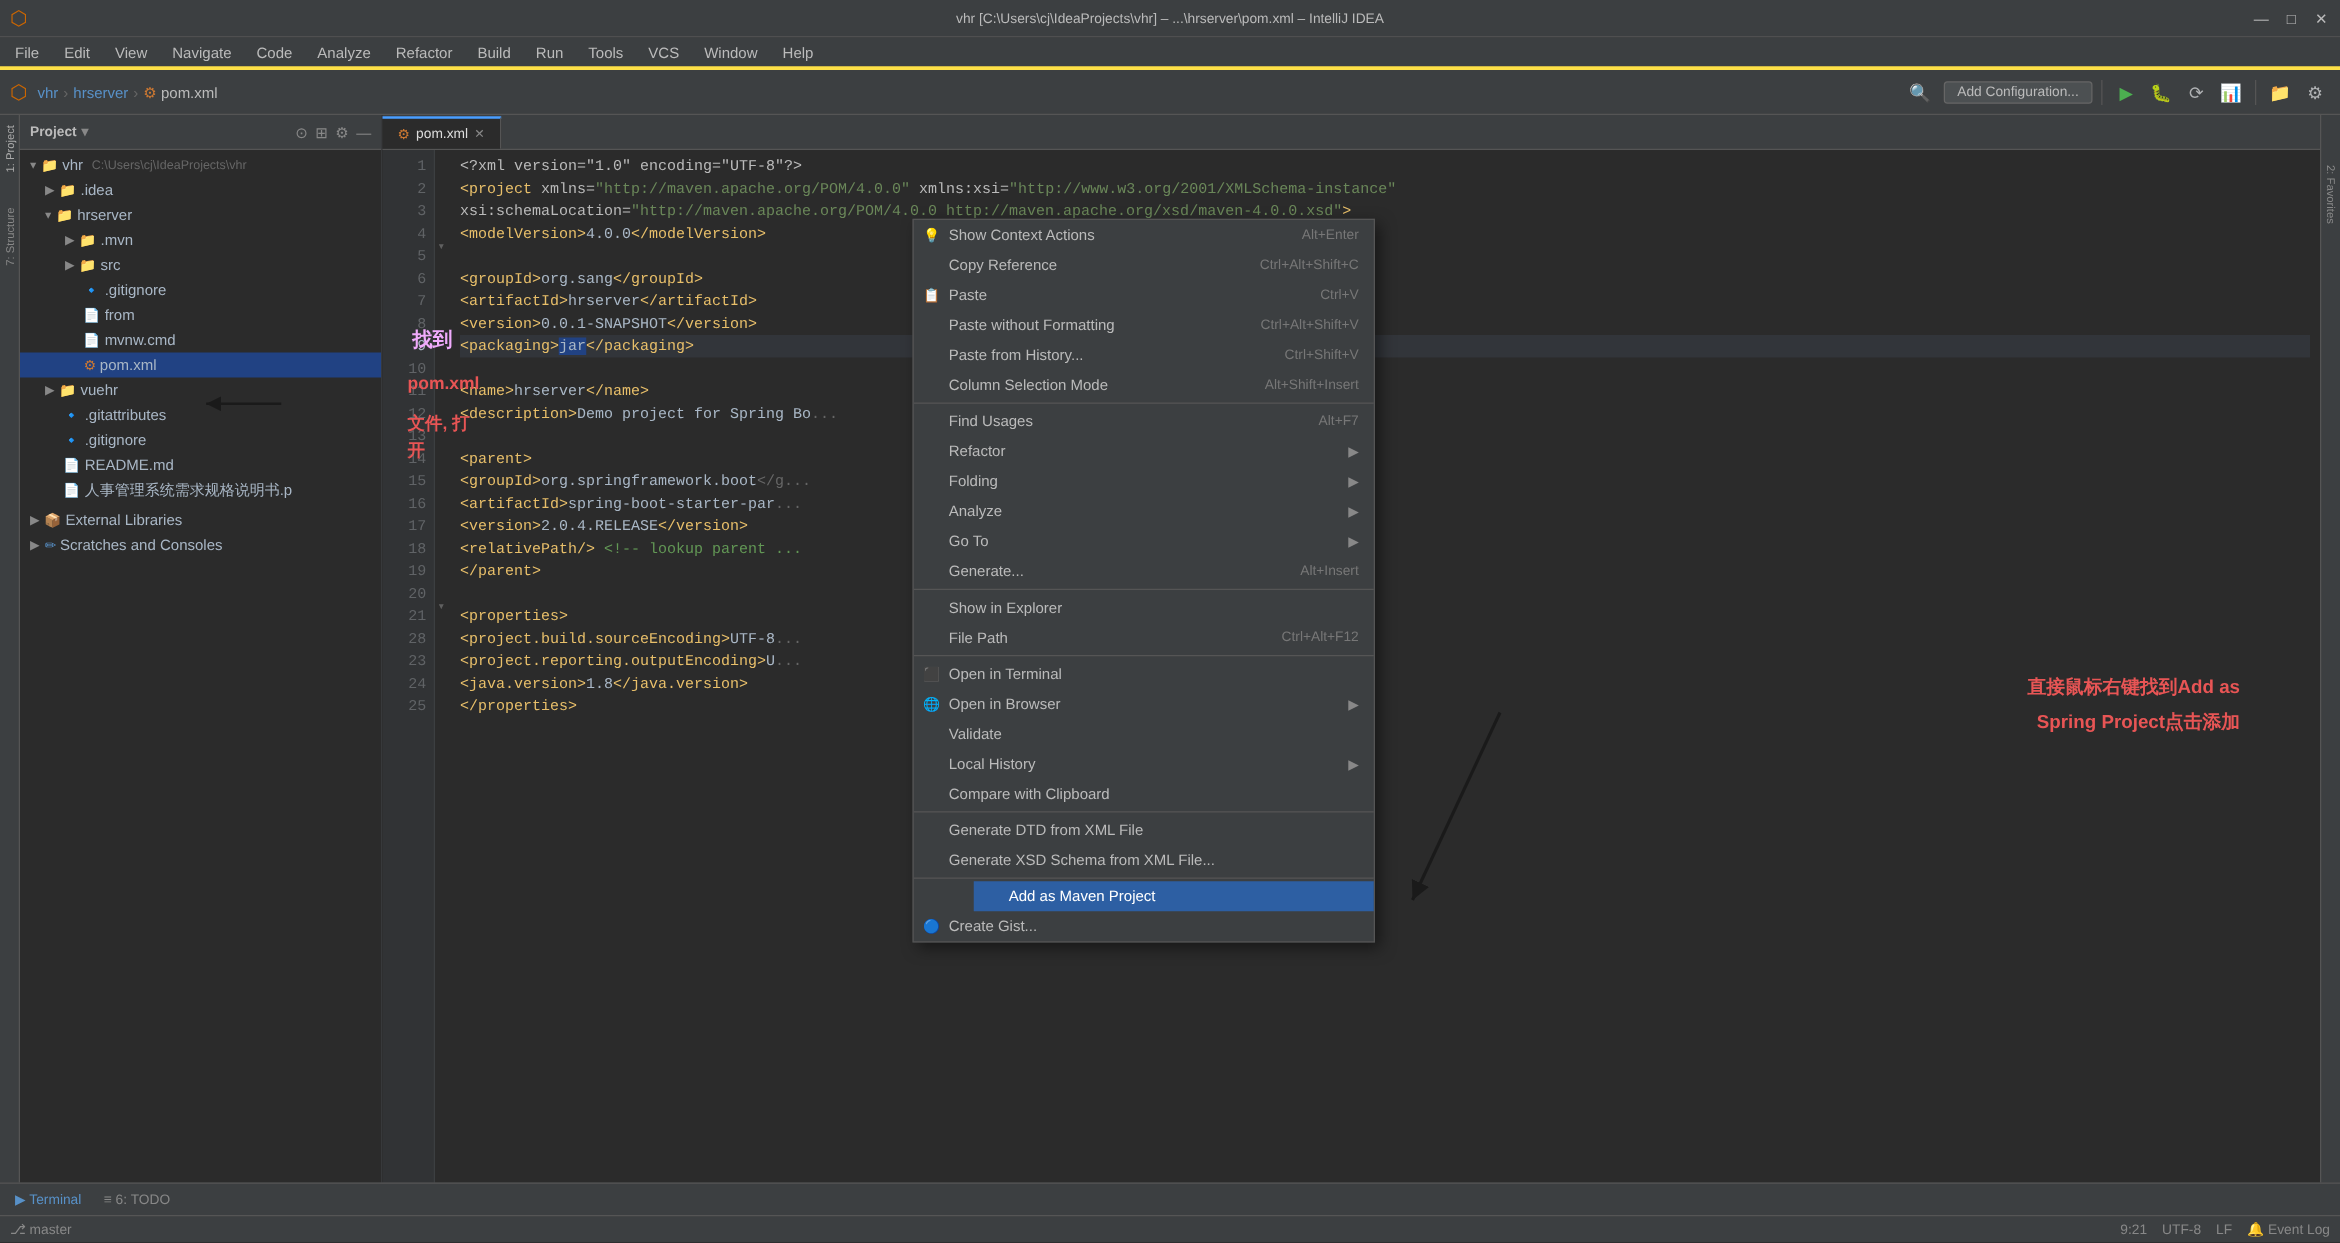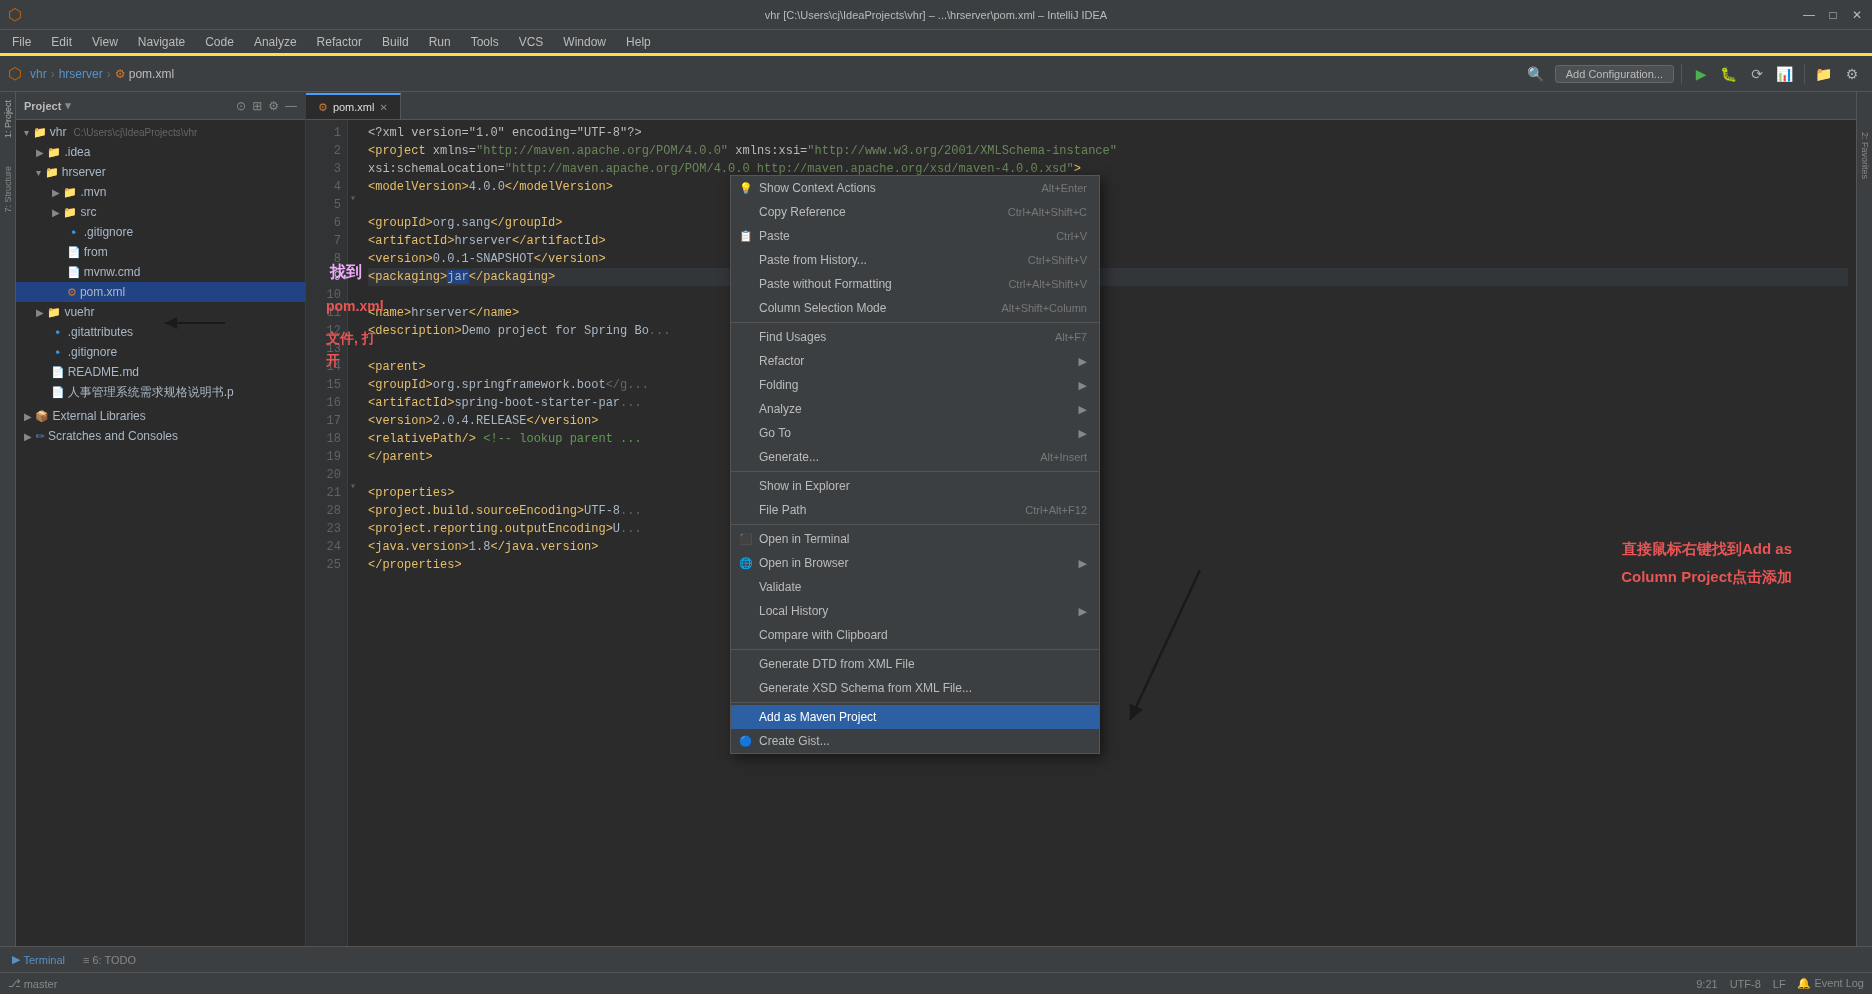--- a/index.html
+++ b/index.html
@@ -268,21 +268,21 @@
     }
     .ctx-item {
       display: flex;
       align-items: center;
       padding: 5px 12px 5px 28px;
       cursor: pointer;
       color: #bbb;
       position: relative;
       justify-content: space-between;
     }
-    .ctx-item.selected-item { background: #2d5fa3; color: white; }
+    .ctx-item.selected-item { background: #2d5fa3; color: white; margin-left: 48px; }
     .ctx-item.separator { height: 1px; background: #555; padding: 0; margin: 2px 0; }
     .ctx-shortcut { color: #777; font-size: 11px; }
     .ctx-arrow { color: #888; font-size: 11px; }
     .ctx-icon {
       position: absolute;
       left: 8px;
       font-size: 11px;
       color: #888;
     }
 
@@ -651,32 +651,32 @@
     <span class="ctx-shortcut">Ctrl+Alt+Shift+C</span>
   </div>
 
   <div class="ctx-item">
     <span class="ctx-icon">📋</span>
     <span>Paste</span>
     <span class="ctx-shortcut">Ctrl+V</span>
   </div>
 
   <div class="ctx-item">
+    <span>Paste without Formatting</span>
+    <span class="ctx-shortcut">Ctrl+Alt+Shift+V</span>
+  </div>
+
+  <div class="ctx-item">
     <span>Paste from History...</span>
     <span class="ctx-shortcut">Ctrl+Shift+V</span>
   </div>
 
   <div class="ctx-item">
-    <span>Paste without Formatting</span>
-    <span class="ctx-shortcut">Ctrl+Alt+Shift+V</span>
-  </div>
-
-  <div class="ctx-item">
     <span>Column Selection Mode</span>
-    <span class="ctx-shortcut">Alt+Shift+Column</span>
+    <span class="ctx-shortcut">Alt+Shift+Insert</span>
   </div>
 
   <div class="ctx-item separator"></div>
 
   <div class="ctx-item">
     <span>Find Usages</span>
     <span class="ctx-shortcut">Alt+F7</span>
   </div>
 
   <div class="ctx-item">
@@ -779,21 +779,21 @@
 <div class="annotation" style="left:326px; top:298px; color:#e85555; font-size:14px;">pom.xml</div>
 
 <div class="annotation" style="left:326px; top:330px; color:#e85555; font-size:14px;">文件, 打</div>
 
 <div class="annotation" style="left:326px; top:352px; color:#e85555; font-size:14px;">开</div>
 
 <div style="position:absolute; right:80px; top:540px; color:#e85555; font-size:15px; font-weight:bold; white-space:nowrap;">
   直接鼠标右键找到Add as
 </div>
 <div style="position:absolute; right:80px; top:568px; color:#e85555; font-size:15px; font-weight:bold; white-space:nowrap;">
-  Column Project点击添加
+  Spring Project点击添加
 </div>
 
 <svg style="position:absolute; left:1120px; top:560px; pointer-events:none;" width="200" height="200">
   <defs>
     <marker id="arrow2" markerWidth="8" markerHeight="8" refX="6" refY="3" orient="auto">
       <path d="M0,0 L0,6 L6,3 z" fill="#1a1a1a"></path>
     </marker>
   </defs>
   <line x1="80" y1="10" x2="10" y2="160" stroke="#1a1a1a" stroke-width="2.5" marker-end="url(#arrow2)"></line>
 </svg>

